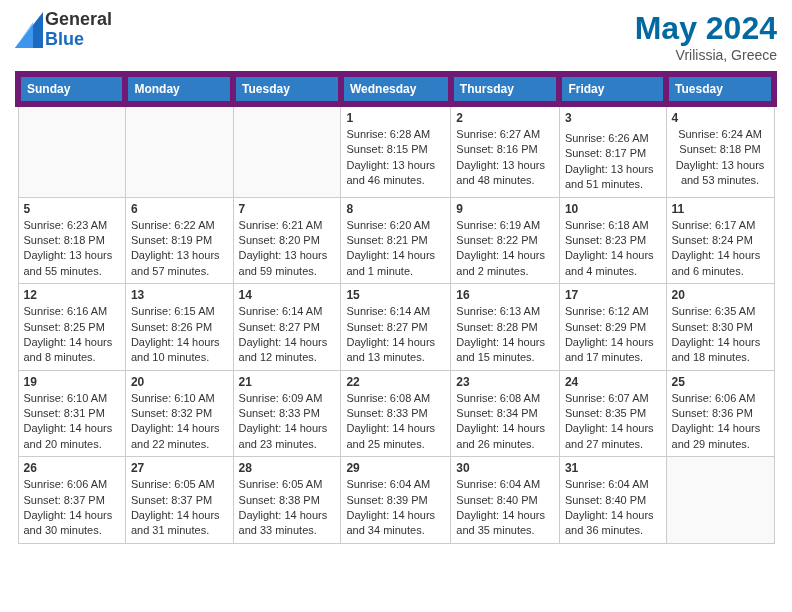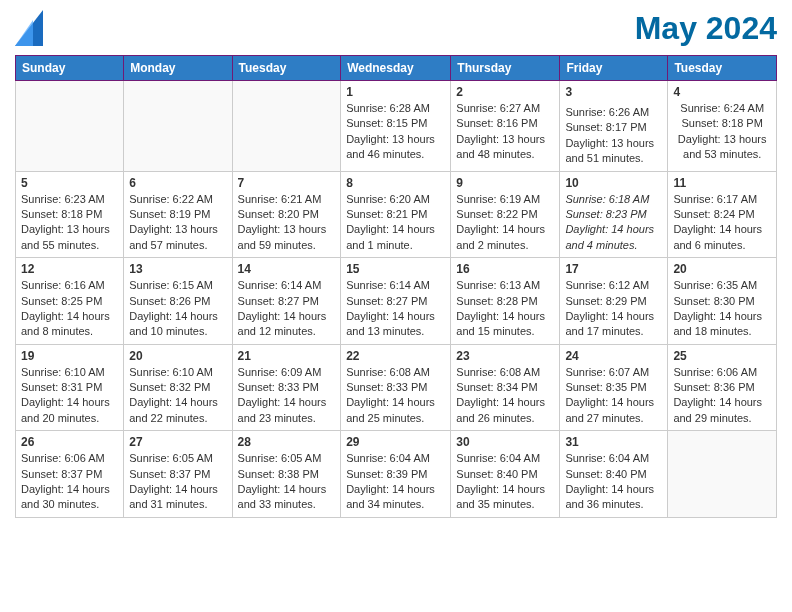--- a/index.html
+++ b/index.html
@@ -57,21 +57,21 @@
       border-collapse: collapse;
       font-size: 10px;
     }
     .calendar th {
       background: #2e7dc5;
       color: #fff;
       text-align: left;
       padding: 5px 6px;
       font-size: 12px;
       font-weight: bold;
-      border: 1px solid #701a75;
+      border: 6px solid #701a75;
     }
     .calendar td {
       border: 1px solid #ccc;
       vertical-align: top;
       padding: 4px 5px;
       width: 113px;
       height: 80px;
     }
     .day-num {
       font-size: 12px;
@@ -91,23 +91,28 @@
 </head>
 <body>
 
 <div class="page">
   <div class="header">
     <div class="logo">
       <svg class="logo-icon" viewBox="0 0 28 36" xmlns="http://www.w3.org/2000/svg">
         <polygon points="0,36 28,0 28,36" fill="#1a6bbf"></polygon>
         <polygon points="0,36 18,10 18,36" fill="#4da6ff" opacity="0.7"></polygon>
       </svg>
+      <div class="logo-text">
+        <span class="logo-general">General</span>
+        <span class="logo-blue">Blue</span>
+      </div>
     </div>
     <div class="title-block">
       <div class="month-title">May 2024</div>
+      <div class="location">Vrilissia, Greece</div>
     </div>
   </div>
 
   <table class="calendar">
     <thead>
       <tr>
         <th>Sunday</th>
         <th>Monday</th>
         <th>Tuesday</th>
         <th>Wednesday</th>
@@ -181,21 +186,21 @@
           </td>
           <td>
             <div class="day-num">9</div>
             <div class="day-info" style="white-space: pre-line;">Sunrise: 6:19 AM
 Sunset: 8:22 PM
 Daylight: 14 hours
 and 2 minutes.</div>
           </td>
           <td>
             <div class="day-num">10</div>
-            <div class="day-info" style="white-space: pre-line; font-style: italic;">Sunrise: 6:18 AM
+            <div class="day-info" style="white-space: pre-line;">Sunrise: 6:18 AM
 Sunset: 8:23 PM
 Daylight: 14 hours
 and 4 minutes.</div>
           </td>
           <td>
             <div class="day-num">11</div>
             <div class="day-info" style="white-space: pre-line;">Sunrise: 6:17 AM
 Sunset: 8:24 PM
 Daylight: 14 hours
 and 6 minutes.</div>

